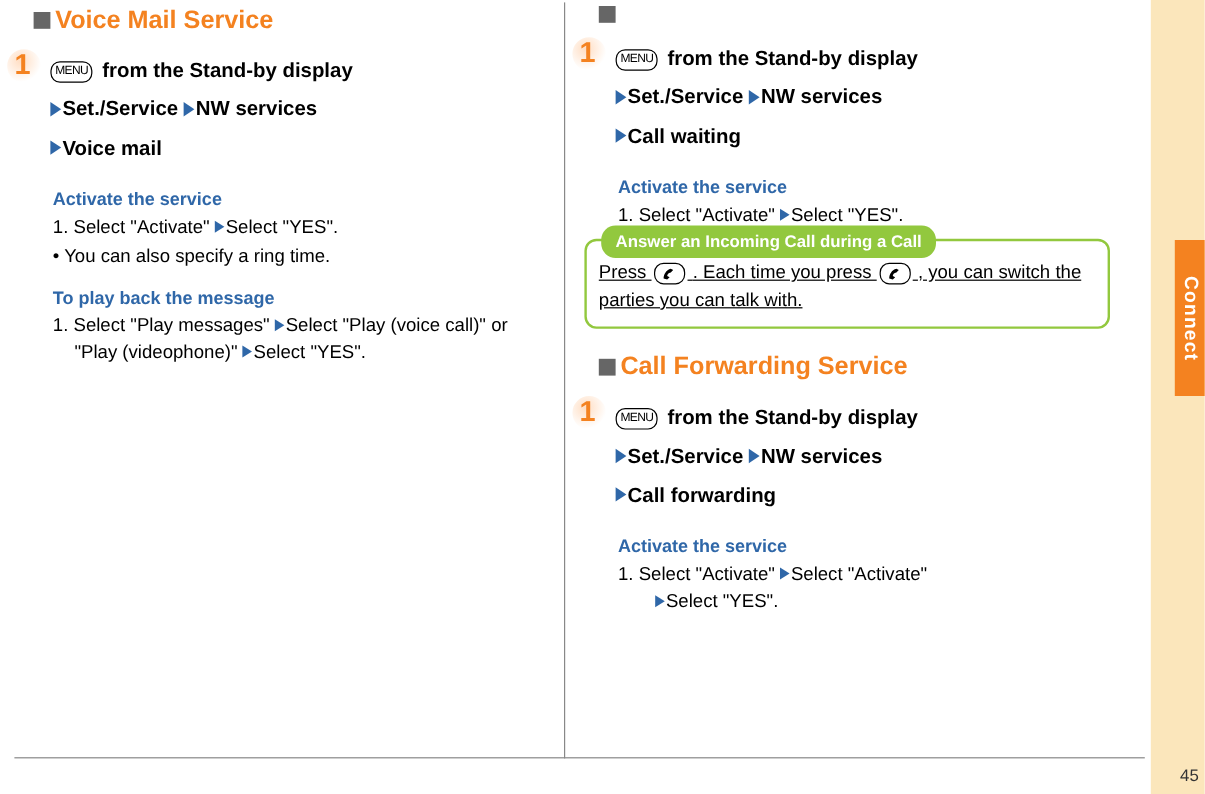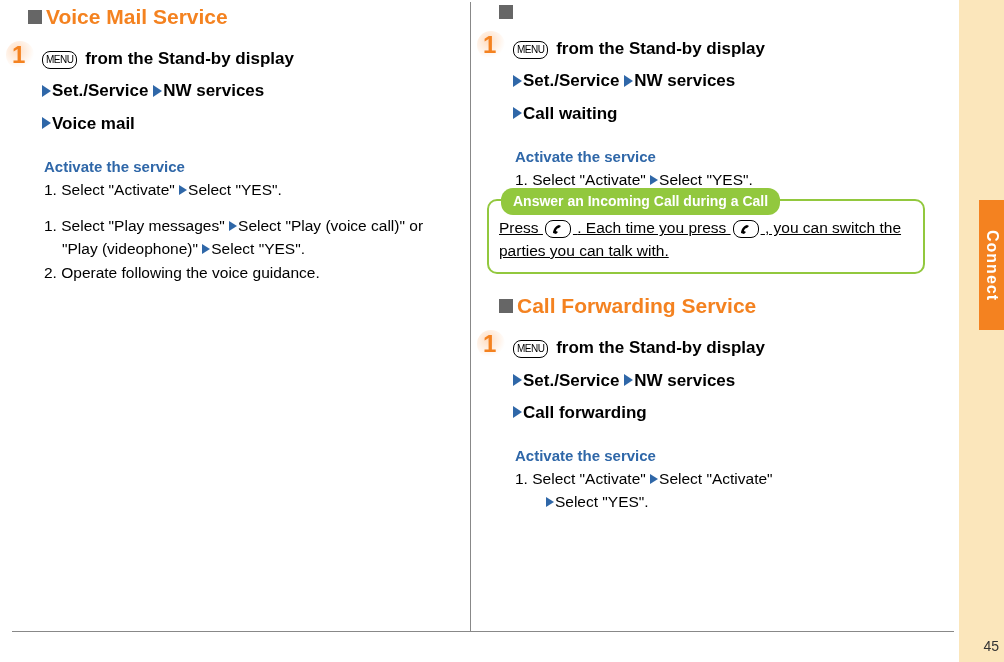--- a/index.html
+++ b/index.html
@@ -230,31 +230,32 @@
       </div>
     </div>
 
     <div class="sub">
       <div class="sub-title">Activate the service</div>
       <div class="sub-body">
         <div class="list-item">
           <span>1. Select "Activate"</span>
           <span class="tri-sm"></span><span>Select "YES".</span>
         </div>
+        <div class="bullet-item"> • You can also specify a ring time.</div>
       </div>
     </div>
 
     <div class="sub">
+      <div class="sub-title">To play back the message</div>
       <div class="sub-body">
         <div class="list-item">
           <span>1. Select "Play messages"</span>
           <span class="tri-sm"></span><span>Select "Play (voice call)" or "Play (videophone)"</span>
           <span class="tri-sm"></span><span>Select "YES".</span>
         </div>
-        <div class="list-item">2. Operate following the voice guidance.</div>
       </div>
     </div>
   </div>
 
   <div class="col-divider"></div>
 
   <div class="col col-right">
 
     <div class="section-title">
       <div class="sq"></div>

